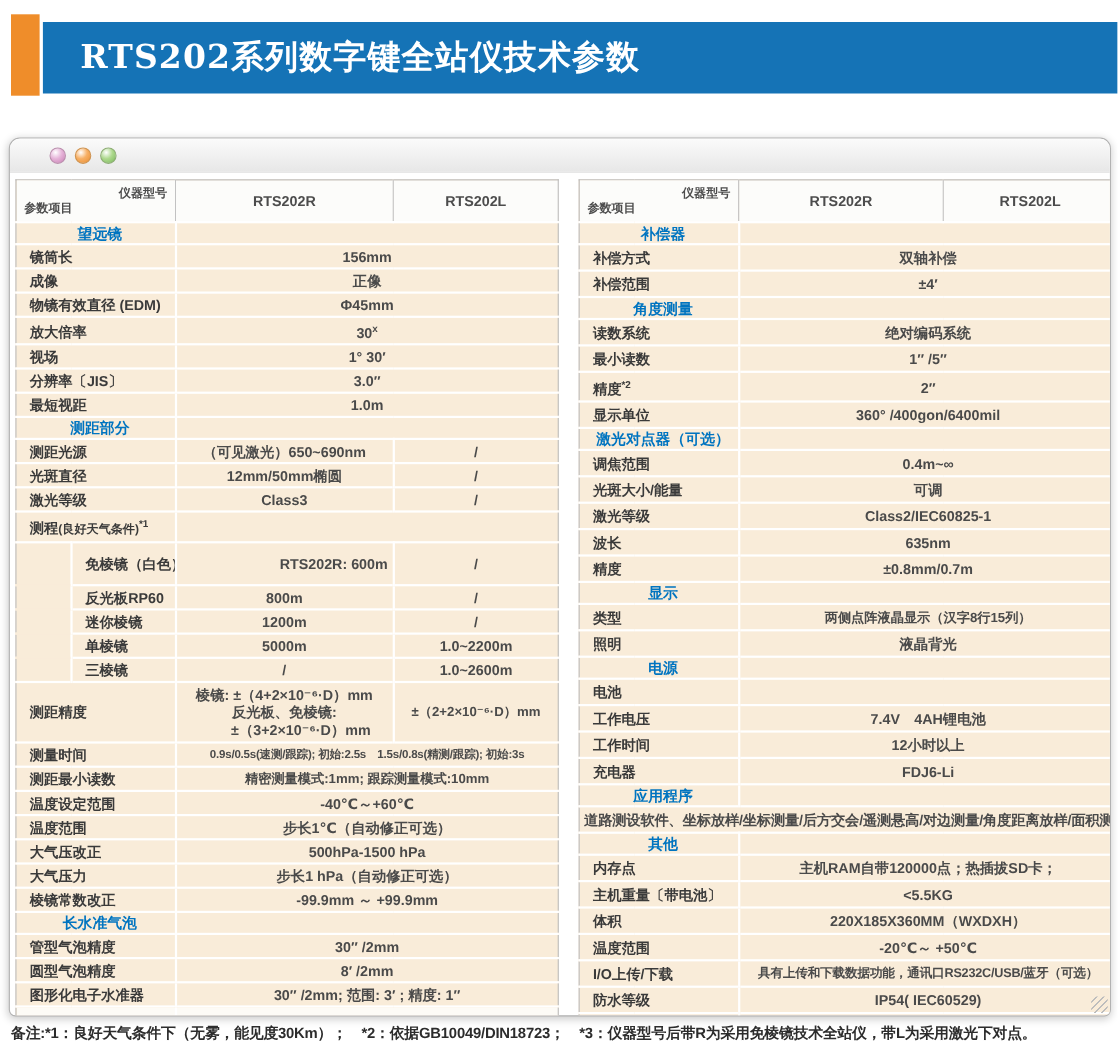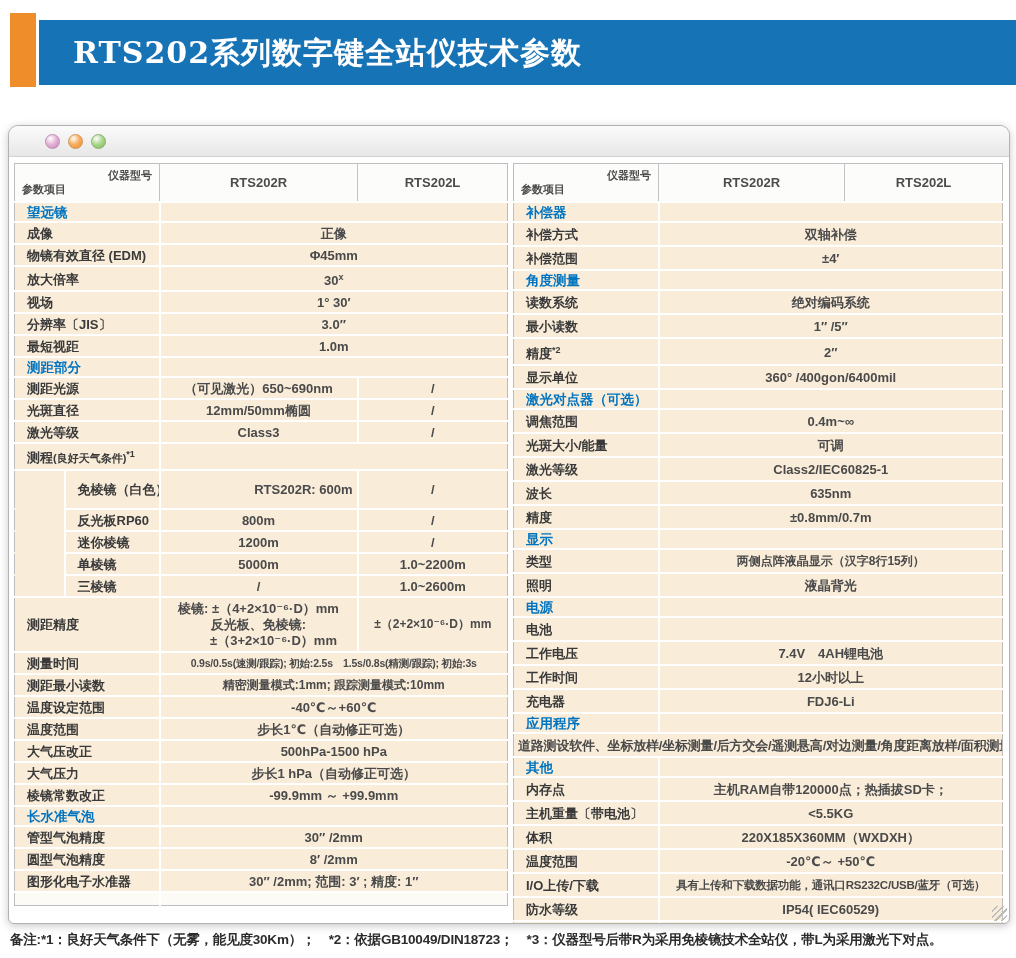--- a/index.html
+++ b/index.html
@@ -10,38 +10,38 @@
   .banner{position:absolute;left:39px;top:20px;width:977px;height:65px;background:#1573b6;}
   .banner .title{display:block;line-height:65px;padding-left:34px;color:#ffffff;font-size:30px;font-weight:bold;font-family:"DejaVu Serif","Liberation Serif",serif;letter-spacing:1px;white-space:nowrap;}
 
   
   .window{position:absolute;left:8px;top:125px;width:1000px;height:797px;background:#ffffff;border:1px solid #b2b2b2;border-radius:10px 10px 6px 6px;box-shadow:0 2px 8px rgba(0,0,0,0.22);overflow:hidden;}
   .titlebar{height:30px;background:linear-gradient(#fbfbfb,#e7e7e7);border-bottom:1px solid #d2d2d2;border-radius:10px 10px 0 0;display:flex;align-items:center;padding-left:36px;gap:8px;}
   .light{width:15px;height:15px;border-radius:50%;box-sizing:border-box;}
   .light.pink{background:radial-gradient(circle at 35% 28%,#ffffff 0%,#e6b4d9 45%,#c77eb2 100%);border:1px solid #bb8fae;}
   .light.orange{background:radial-gradient(circle at 35% 28%,#ffffff 0%,#f7b066 45%,#ea8c2e 100%);border:1px solid #cf9350;}
   .light.green{background:radial-gradient(circle at 35% 28%,#ffffff 0%,#aed98e 45%,#79b85a 100%);border:1px solid #8dad74;}
-  .content{display:flex;gap:5px;padding:6px 5px 0 5px;}
+  .content{display:flex;gap:18px;padding:6px 5px 0 5px;}
   .grip{position:absolute;right:2px;bottom:2px;width:15px;height:15px;background:repeating-linear-gradient(135deg,transparent 0 3px,#bdbdbd 3px 4.5px);border-bottom-right-radius:5px;}
 
   
   .tbl{border-collapse:collapse;table-layout:fixed;background:#f9ecd9;border:1px solid #bdbdbd;}
   .tbl-left{width:493px;}
   .tbl-right{width:489px;}
   .tbl thead td{background:#fcfcfa;border-bottom:1px solid #a9a9a9;border-right:1px solid #c2c2c2;font-weight:bold;color:#4c4c4c;text-align:center;font-size:13px;height:37px;padding:0;}
   .tbl thead td:last-child{border-right:none;}
   .diag{position:relative;background-image:linear-gradient(to bottom right,transparent 49.3%,#9a9a9a 49.3%,#9a9a9a 50.7%,transparent 50.7%);}
   .diag .diag-model{position:absolute;top:4px;right:7px;font-size:11px;}
   .diag .diag-param{position:absolute;bottom:4px;left:7px;font-size:11px;margin-top:33px;}
 
   .tbl tbody td{border-top:2px solid #ffffff;border-right:2px solid #ffffff;font-size:13px;color:#4a4a4a;text-align:center;padding:3px 4px 2px;line-height:15px;font-weight:bold;overflow:hidden;white-space:nowrap;}
   .tbl tbody td:last-child{border-right:none;}
   .tbl-right tbody td{padding:4px 4px 3px;}
   .tbl .lbl{text-align:left;padding-left:12px;color:#3a3a3a;}
-  .tbl .sec{text-align:left;padding:2px 4px 1px 12px;color:#0074c0;font-size:13.5px;}
+  .tbl .sec{text-align:center;padding:2px 4px 1px 12px;color:#0074c0;font-size:13.5px;}
   .tbl .spacer.nf{border-top-color:#f9ecd9;}
   .sub.tall td{height:32px;}
   .tbl .emp{background:#fdfbf6;height:12px;padding:0;}
   .val.left{text-align:right;padding-left:36px;}
   .val.small{font-size:10.5px;letter-spacing:-0.2px;}
   .val.smaller{font-size:11.5px;letter-spacing:-0.2px;}
   .val.f12{font-size:12px;}
   .multi{text-align:left;white-space:normal;font-size:12px;}
   .multi .fl{line-height:16px;}
   .multi .fl:nth-child(3){padding-left:30px;}
@@ -84,20 +84,24 @@
               <td class="colh" colspan="1">RTS202R</td>
               <td class="colh" colspan="1">RTS202L</td>
             </tr>
           </thead>
           <tbody>
             <tr>
               <td class="sec" colspan="2">望远镜</td>
               <td class="secfill" colspan="2"></td>
             </tr>
             <tr>
+              <td class="lbl" colspan="2">镜筒长</td>
+              <td class="val" colspan="2">156mm</td>
+            </tr>
+            <tr>
               <td class="lbl" colspan="2">成像</td>
               <td class="val" colspan="2">正像</td>
             </tr>
             <tr>
               <td class="lbl" colspan="2">物镜有效直径 (EDM)</td>
               <td class="val" colspan="2">Φ45mm</td>
             </tr>
             <tr>
               <td class="lbl" colspan="2">放大倍率</td>
               <td class="val" colspan="2">30<sup>x</sup></td>

